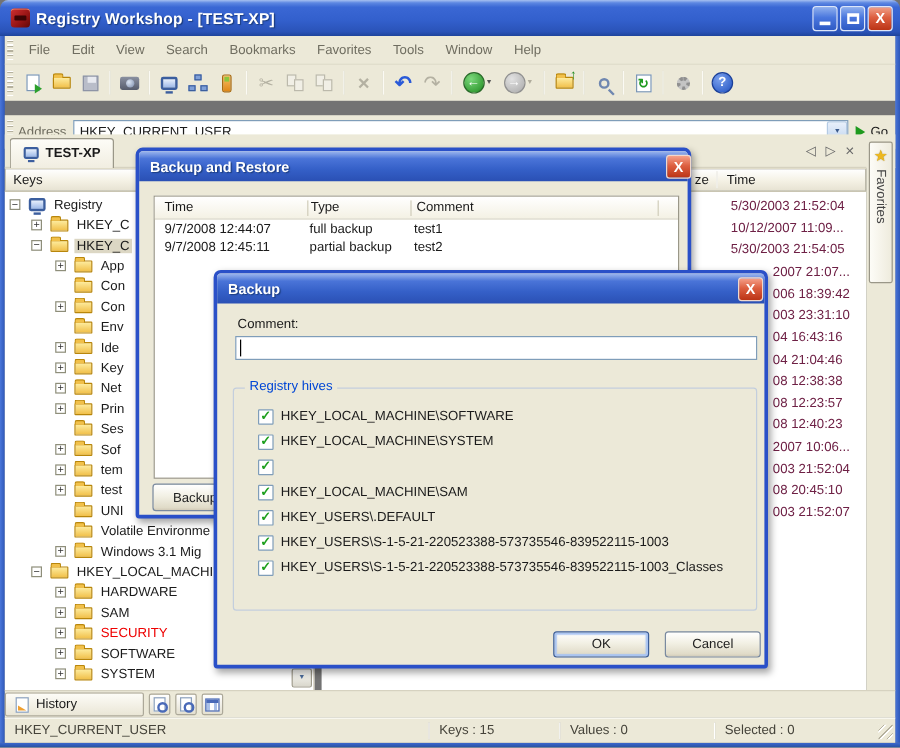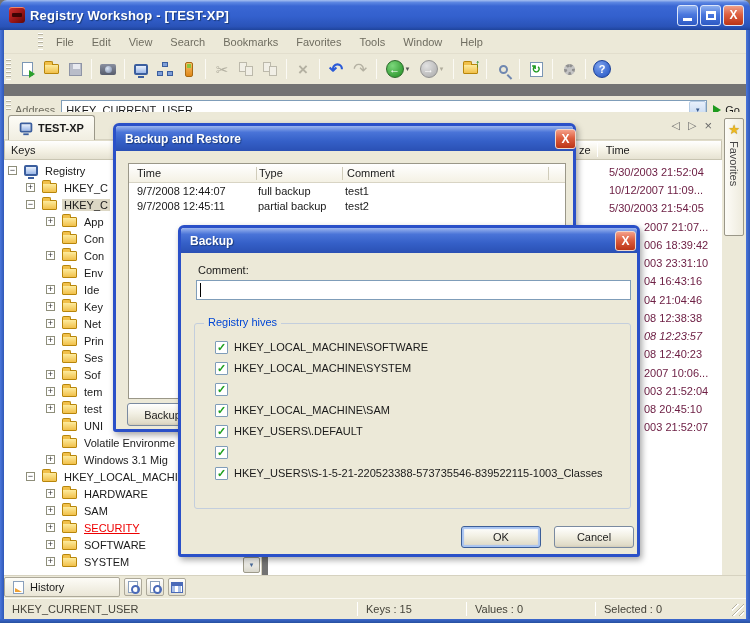--- a/index.html
+++ b/index.html
@@ -24,21 +24,21 @@
     display:flex; align-items:center; justify-content:center; font-size:12px; font-weight:bold;
     background:linear-gradient(180deg,#8fb0ee 0%,#4a77de 45%,#2e5ac4 100%); }
   .wbtn.close { background:linear-gradient(180deg,#f0a088 0%,#dd5f40 45%,#bb3416 100%); }
   .wbtn .minbar { width:9px; height:3px; background:#fff; margin-top:8px; }
   .wbtn .maxbox { width:10px; height:9px; border:2px solid #fff; border-top-width:3px; }
 
   
   .bar { position:absolute; left:4px; width:742px; background:#ece9d8; display:flex; align-items:center; }
   .grip { width:5px; height:70%; margin:0 4px 0 2px;
     background:repeating-linear-gradient(180deg,#ffffff 0 1px,#b5b19e 1px 2px,transparent 2px 4px); }
-  .menubar { top:30px; height:24px; border-bottom:1px solid #e2decd;padding-left:32px; }
+  .menubar { top:30px; height:24px; border-bottom:1px solid #e2decd; }
   .menu-item { padding:3px 9px; color:#6f6d60; }
   .toolbar { top:54px; height:30px; }
   .tsep { width:1px; height:20px; background:#c9c5b2; border-right:1px solid #fbfaf4; margin:0 4px; }
   .tbtn { width:24px; height:24px; display:flex; align-items:center; justify-content:center; position:relative; }
   .g { font-size:15px; line-height:1; }
   .caret { font-size:6px; color:#555; margin-left:1px; }
   .caret.dis { color:#b0ac9c; }
 
   
   .i-doc { width:11px; height:14px; background:#fff; border:1px solid #7b96b4; position:relative; }
@@ -99,21 +99,21 @@
   
   .tree { position:absolute; left:4px; top:160px; width:258px; height:415px; background:#fff; overflow:hidden; padding-top:2px; border-right:1px solid #d6d2c0; }
   .tr { display:flex; align-items:center; height:17px; white-space:nowrap; }
   .l0{padding-left:4px;} .l1{padding-left:22px;} .l2{padding-left:42px;}
   .tr s { width:9px; height:9px; border:1px solid #8e8e7a; background:#fff; margin-right:7px; flex:none;
     display:flex; align-items:center; justify-content:center; font-size:9px; line-height:1; color:#333; text-decoration:none; }
   .tr.p s::before { content:"+"; margin-top:-1px; } .tr.m s::before { content:"−"; margin-top:-1px; }
   .tr.leaf s { border:none; background:transparent; }
   .tr .fold,.tr .comp { margin-right:5px; flex:none; }
   .tr b { font-weight:normal; padding:0 2px; }
-  .tr.red b { color:#ee0000;text-decoration:underline; }
+  .tr.red b { color:#ee0000; }
   .tr .selbg { background:#dcd7c4; }
   .scrollbtn { position:absolute; left:243px; top:557px; width:17px; height:16px;
     background:linear-gradient(#fdfdfb,#d9d7cc); border:1px solid #9d9a8a; border-radius:2px;
     display:flex; align-items:center; justify-content:center; font-size:6px; color:#4a6a9a; }
   .rightpanel { position:absolute; left:268px; top:160px; width:454px; height:415px; background:#fff; }
   .timecell { position:absolute; color:#6e2045; white-space:nowrap; }
 
   
   .favstrip { position:absolute; left:722px; top:112px; width:24px; height:463px; background:#ece9d8; }
   .favtab { position:absolute; left:2px; top:6px; width:20px; height:118px; background:linear-gradient(90deg,#fdfcf7,#eeebdd);
@@ -463,21 +463,21 @@
   <div class="rightpanel">
     <div class="timecell" style="left:341px; top:6px;">5/30/2003 21:52:04</div>
     <div class="timecell" style="left:341px; top:24px;">10/12/2007 11:09...</div>
     <div class="timecell" style="left:341px; top:42px;">5/30/2003 21:54:05</div>
     <div class="timecell" style="left:376px; top:61px;">2007 21:07...</div>
     <div class="timecell" style="left:376px; top:79px;">006 18:39:42</div>
     <div class="timecell" style="left:376px; top:97px;">003 23:31:10</div>
     <div class="timecell" style="left:376px; top:115px;">04 16:43:16</div>
     <div class="timecell" style="left:376px; top:134px;">04 21:04:46</div>
     <div class="timecell" style="left:376px; top:152px;">08 12:38:38</div>
-    <div class="timecell" style="left:376px; top:170px;font-style:italic;">08 12:23:57</div>
+    <div class="timecell" style="left:376px; top:170px;">08 12:23:57</div>
     <div class="timecell" style="left:376px; top:188px;">08 12:40:23</div>
     <div class="timecell" style="left:376px; top:207px;">2007 10:06...</div>
     <div class="timecell" style="left:376px; top:225px;">003 21:52:04</div>
     <div class="timecell" style="left:376px; top:243px;">08 20:45:10</div>
     <div class="timecell" style="left:376px; top:261px;text-align:center;">003 21:52:07</div>
   </div>
 
   <div class="favstrip">
     <div class="favtab">
       <span class="star">★</span>
@@ -581,20 +581,21 @@
         <label class="hive">
             <span class="cb">✓</span>
             <span>HKEY_LOCAL_MACHINE\SAM</span>
           </label>
         <label class="hive">
             <span class="cb">✓</span>
             <span>HKEY_USERS\.DEFAULT</span>
           </label>
         <label class="hive">
             <span class="cb">✓</span>
+            <span>HKEY_USERS\S-1-5-21-220523388-573735546-839522115-1003</span>
           </label>
         <label class="hive">
             <span class="cb">✓</span>
             <span>HKEY_USERS\S-1-5-21-220523388-573735546-839522115-1003_Classes</span>
           </label>
       </div>
     </div>
     <div class="xpbtn btn-ok focus">
         <span>OK</span>
       </div>

